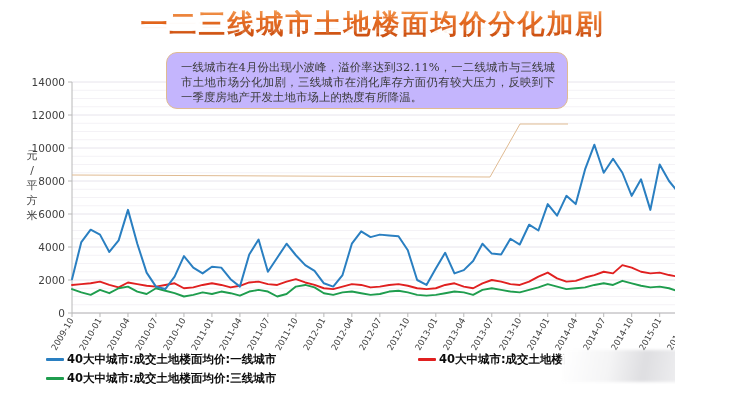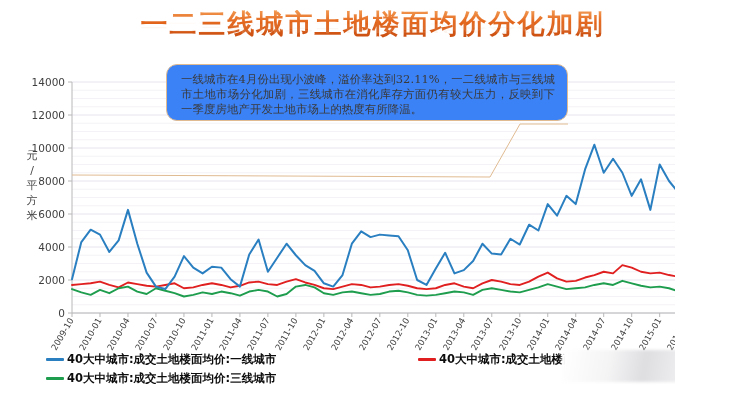--- a/index.html
+++ b/index.html
@@ -34,23 +34,23 @@
     transform:scaleY(-0.45);
     transform-origin:top center;
     opacity:.45;
     margin-top:-3px;
     -webkit-mask-image:linear-gradient(to bottom,rgba(0,0,0,.55),rgba(0,0,0,0));
     mask-image:linear-gradient(to bottom,rgba(0,0,0,.55),rgba(0,0,0,0));
   }
 
   
   .callout{
-    position:absolute;left:166px;top:64px;width:402px;height:57px;
+    position:absolute;left:166px;top:52px;width:402px;height:57px;
     border:1px solid #e0bb92;border-radius:11px;
-    background:#3b82f6;
+    background:#c4b5fd;
     box-sizing:border-box;
     padding:7px 12px 0 14px;
   }
   .callout-text{
     font-family:"DejaVu Serif","Liberation Serif",serif;
     font-size:11.4px;line-height:15.2px;color:#3a3a3a;
     letter-spacing:.1px;
     text-align:justify;
   }
 

